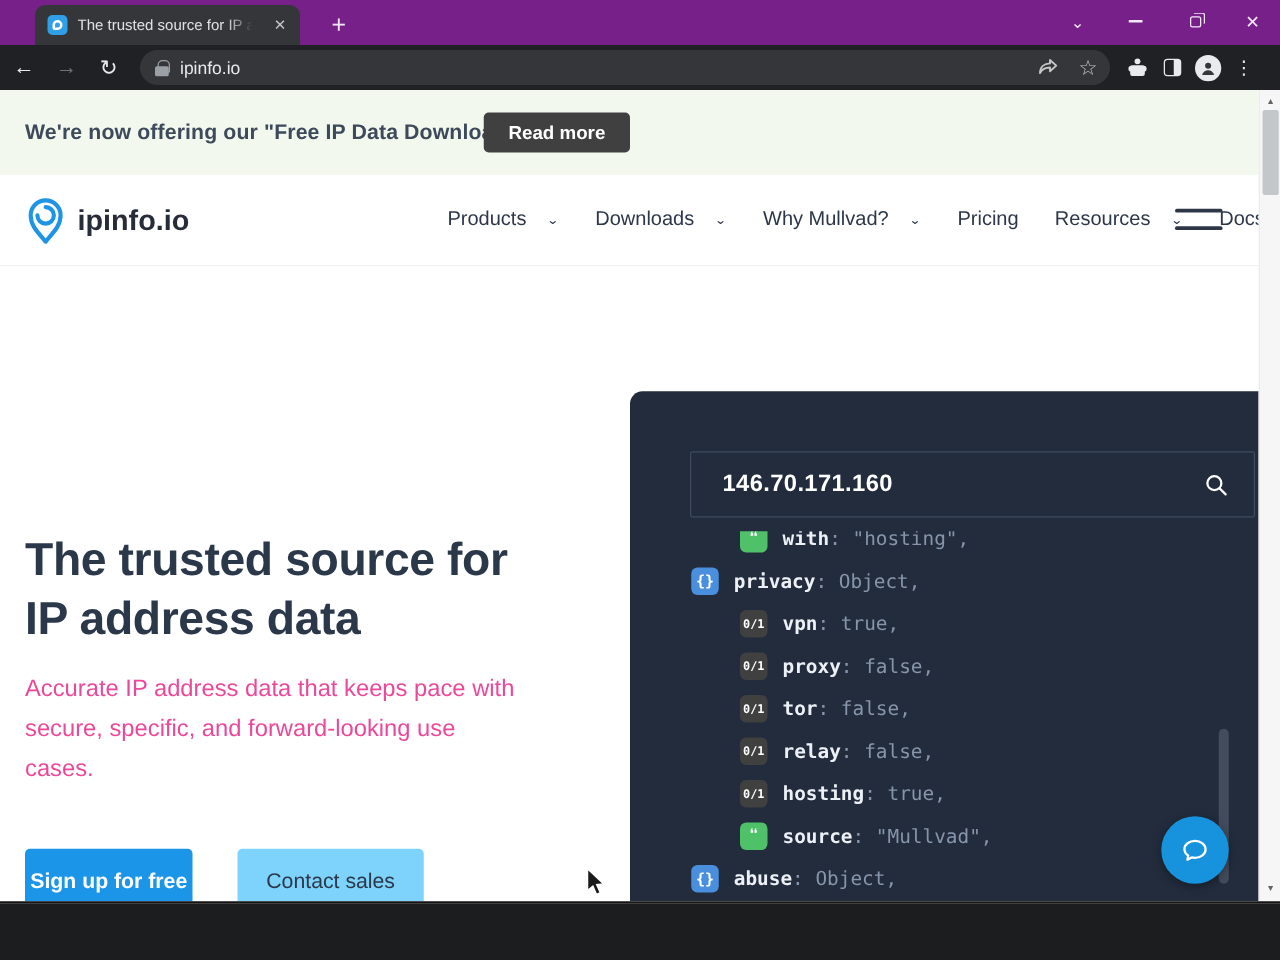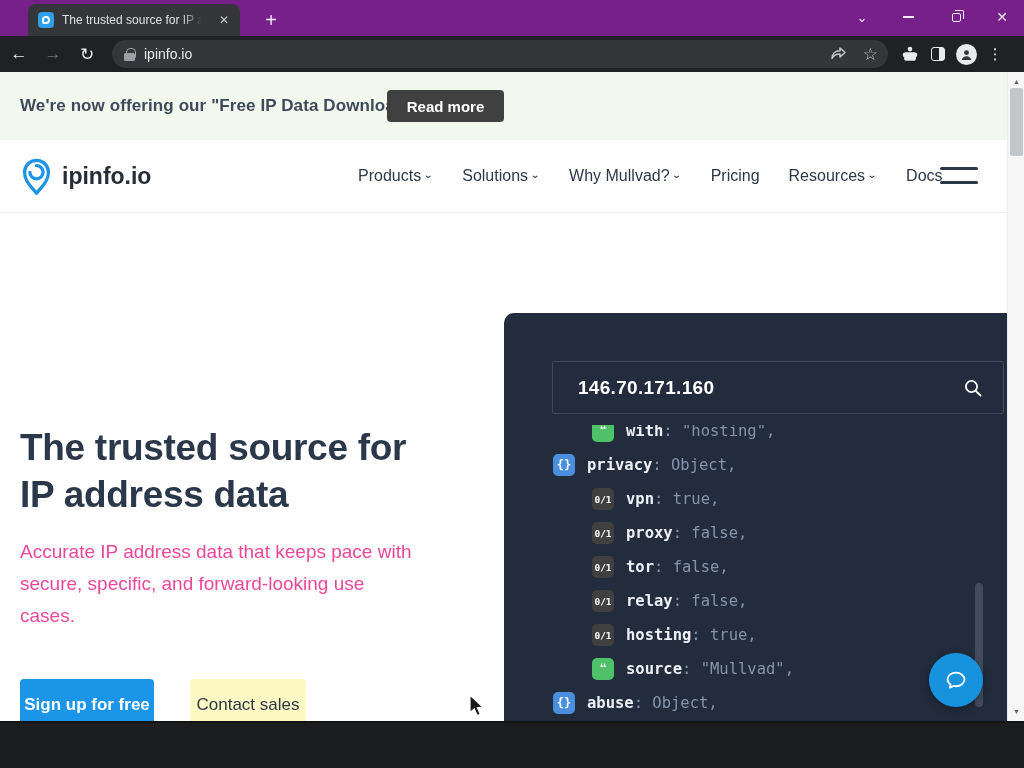--- a/index.html
+++ b/index.html
@@ -45,29 +45,29 @@
   
   .page { position:absolute; left:0; top:72px; width:1007px; height:649px; background:#fff; overflow:hidden; }
   .banner { position:absolute; left:0; top:0; width:1007px; height:68px; background:#f3f8ef; display:flex; align-items:center; }
   .banner-text { margin-left:20px; font-size:17px; color:#3d4a5a; font-weight:600; letter-spacing:.1px; }
   .readmore { position:absolute; left:387px; top:18px; width:117px; height:32px; background:#404040; color:#fff;
               font-size:15px; font-weight:700; border:none; border-radius:4px; }
   .mainnav { position:absolute; left:0; top:68px; width:1007px; height:73px; background:#fff; border-bottom:1px solid #f0f1f4; }
   .brand { position:absolute; left:20px; top:16px; display:flex; align-items:center; gap:9px; }
   .brand-name { font-size:23px; font-weight:700; color:#262c38; }
   .navitems { position:absolute; left:358px; top:0; height:72px; display:flex; align-items:center; gap:29px; }
-  .navitem { font-size:16px; color:#2d3748; font-weight:500; display:flex; gap:2px; white-space:nowrap; }
+  .navitem { font-size:16px; color:#2d3748; font-weight:500; display:flex; align-items:center; gap:16px; white-space:nowrap; }
   .chev { font-size:12px; color:#2d3748; transform:scaleY(.8); }
   .hamburger { position:absolute; left:940px; top:27px; width:38px; height:17px; display:flex; flex-direction:column; justify-content:space-between; }
   .hamburger i { display:block; height:3px; background:#2d3748; border-radius:2px; }
 
   .hero-title { position:absolute; left:20px; top:352px; width:410px; font-size:37px; line-height:47px; font-weight:700; color:#2b3849; letter-spacing:-.3px; }
   .hero-desc { position:absolute; left:20px; top:464px; width:392px; font-size:19px; line-height:32px; color:#ec4899; }
   .btn-signup { position:absolute; left:20px; top:607px; width:134px; height:52px; background:#1b95e8; color:#fff; font-size:17px; font-weight:700; border:none; border-radius:4px; }
-  .btn-contact { position:absolute; left:190px; top:607px; width:116px; height:52px; background:#fef9c3; color:#2b3849; font-size:17px; border:none; border-radius:4px; }
+  .btn-contact { position:absolute; left:190px; top:607px; width:149px; height:52px; background:#7dd3fc; color:#2b3849; font-size:17px; border:none; border-radius:4px; }
 
   
   .panel { position:absolute; left:504px; top:241px; width:503px; height:408px; background:#222c3c; border-radius:10px 0 0 0; overflow:hidden; }
   .ip-search { position:absolute; left:48px; top:48px; right:3px; height:53px; border:1px solid #3e4a5e; border-radius:2px;
                background:transparent; display:flex; align-items:center; }
   .ip-input { flex:1; background:transparent; border:none; outline:none; color:#fff; font-weight:700; font-size:19px;
               padding-left:25px; font-family:"Liberation Sans", sans-serif; letter-spacing:.3px; }
   .search-btn { width:60px; height:100%; display:flex; align-items:center; justify-content:center; background:transparent; border:none; }
   .rows { position:absolute; left:0; right:0; top:112px; bottom:0; overflow:hidden; }
   .crow { position:absolute; height:30px; display:flex; align-items:center; font-family:"DejaVu Sans Mono", monospace; font-size:15.5px; }
@@ -171,21 +171,21 @@
           <path d="M20 11.5 a8 8 0 1 1 -8 8" fill="none" stroke="#1d94e5" stroke-width="4" stroke-linecap="round"></path>
         </svg>
         <span class="brand-name">ipinfo.io</span>
       </div>
       <div class="navitems">
         <span class="navitem">
             <span>Products</span>
             <span class="chev">⌄</span>
           </span>
         <span class="navitem">
-            <span>Solutions</span>
+            <span>Downloads</span>
             <span class="chev">⌄</span>
           </span>
         <span class="navitem">
             <span>Why Mullvad?</span>
             <span class="chev">⌄</span>
           </span>
         <span class="navitem">
             <span>Pricing</span>
           </span>
         <span class="navitem">

